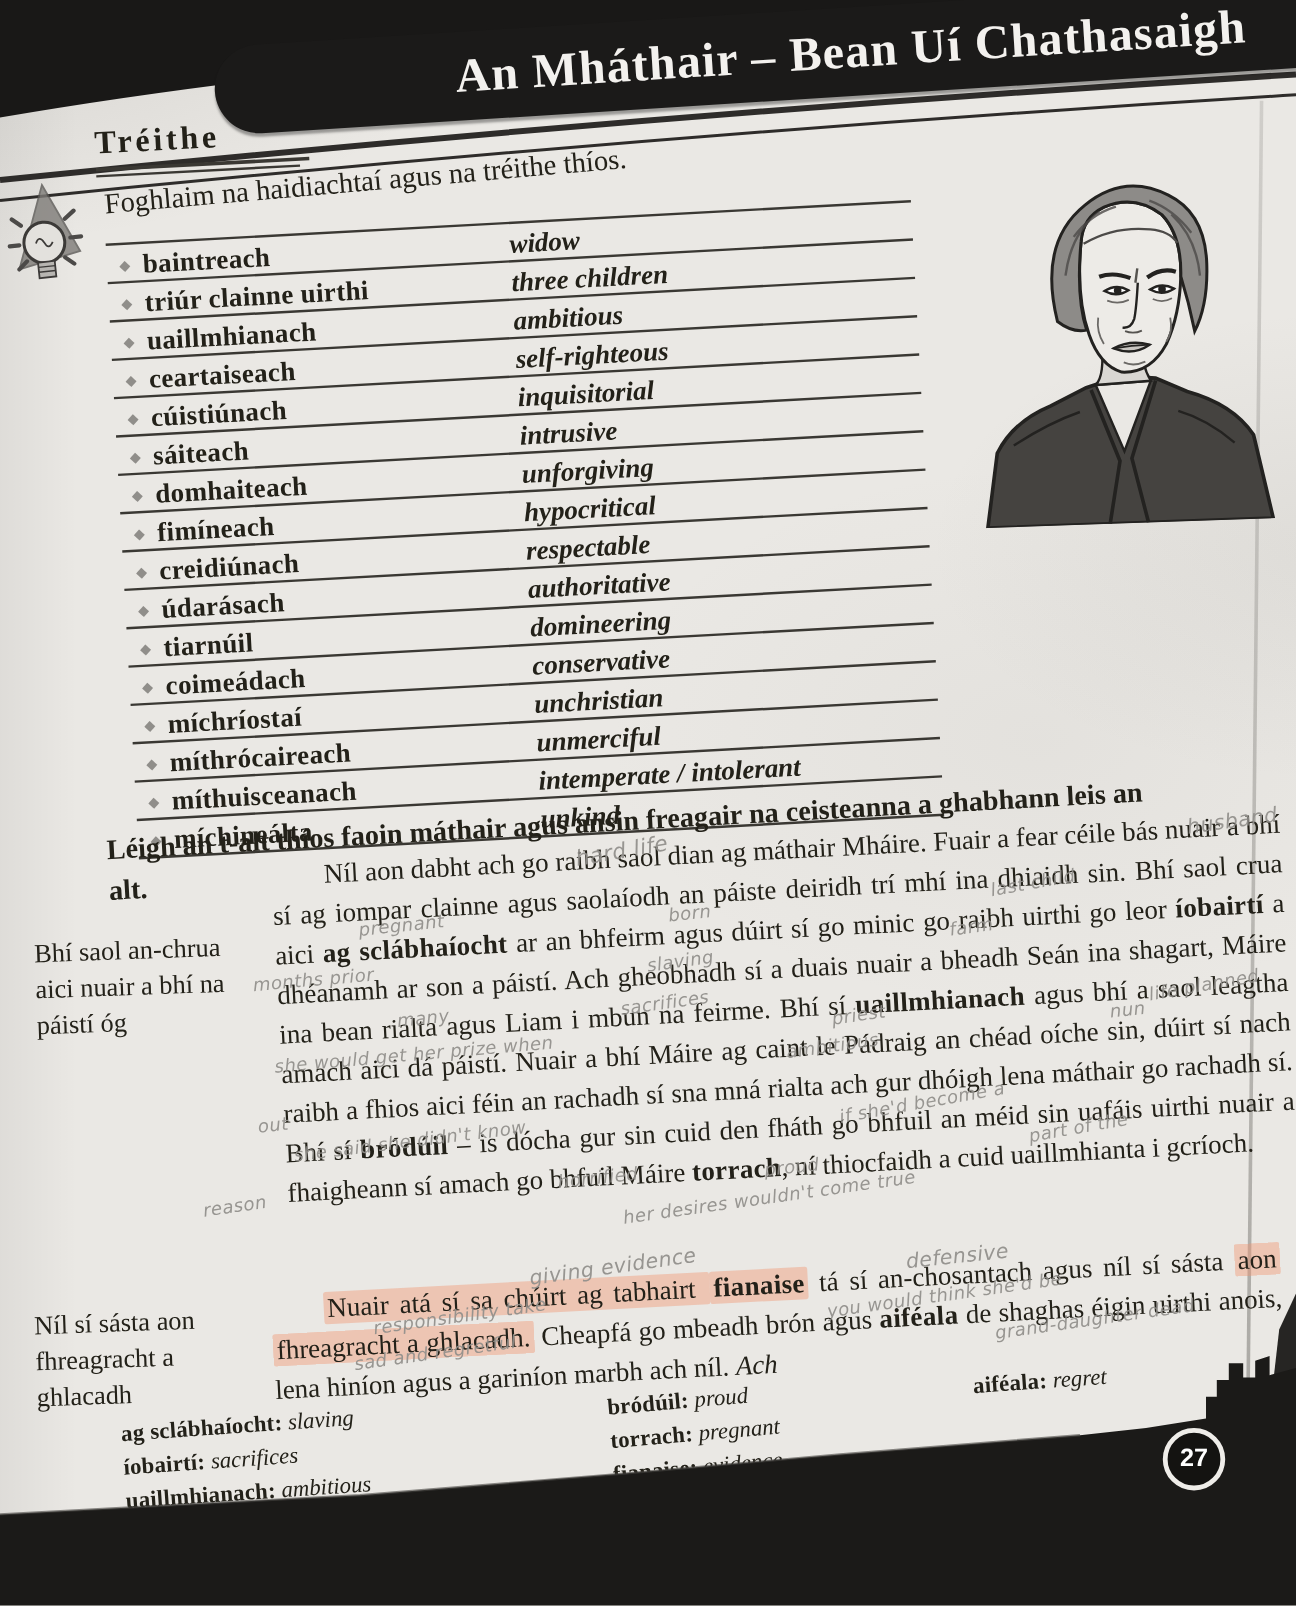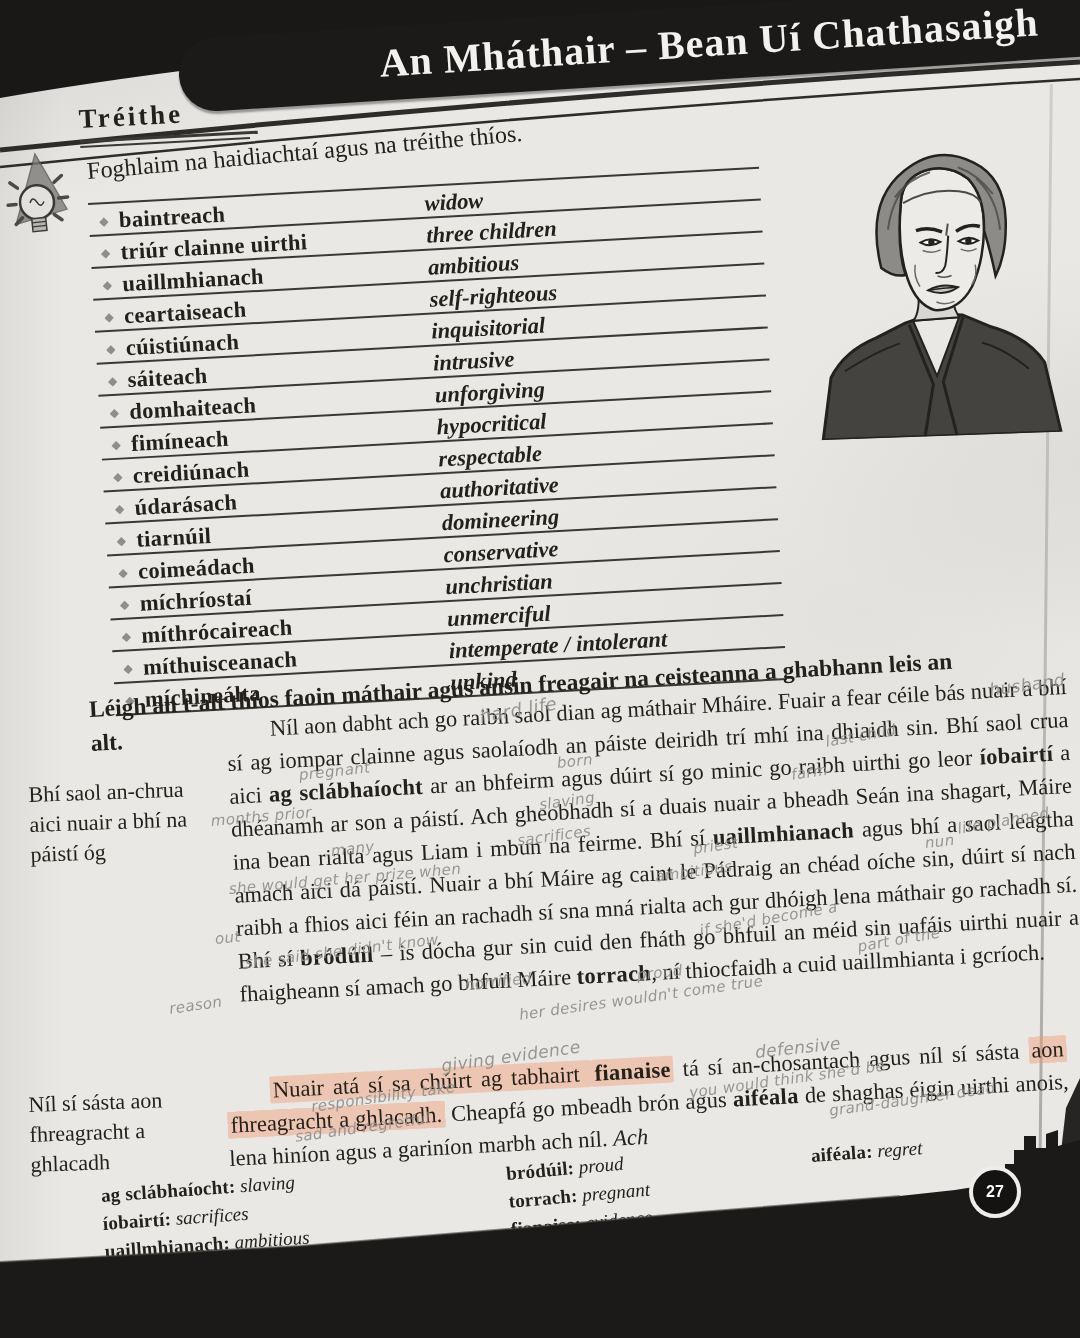--- a/index.html
+++ b/index.html
@@ -50,24 +50,24 @@
       -webkit-box-decoration-break:clone;box-decoration-break:clone;}
   
   .hw{position:absolute;font-family:"DejaVu Sans",sans-serif;font-style:italic;color:#918f8b;
       font-size:15px;letter-spacing:.4px;white-space:nowrap;opacity:.92;z-index:4;
       transform-origin:left top;}
   
   .fnote{position:absolute;font-size:19px;line-height:28px;transform-origin:left top;z-index:3;}
   .fnote b{letter-spacing:.2px;}
   .fnote i{font-style:italic;}
   
-  .pagenum{position:absolute;left:969px;top:1166px;width:44px;height:44px;border-radius:50%;
+  .pagenum{position:absolute;left:969px;top:1190px;width:44px;height:44px;border-radius:50%;
            background:#141311;border:4px solid #efede9;color:#fff;z-index:6;
            display:flex;align-items:center;justify-content:center;
-           font-family:"Liberation Sans",sans-serif;font-weight:bold;font-size:16px;}
+           font-family:"Liberation Sans",sans-serif;font-weight:bold;font-size:21px;}
   .crease{position:absolute;left:1044px;top:84px;width:3px;height:1110px;z-index:2;
           background:linear-gradient(#c7c5c1,#96948f);transform:rotate(.6deg);opacity:.75;}
 </style>
 </head>
 <body>
 
 <div class="page">
 
   <svg class="decor" style="top:0" width="1080" height="230" viewBox="0 0 1080 230">
     <path d="M0,0 L1080,0 L1080,10 Q420,26 0,98 Z" fill="#191817"></path>

